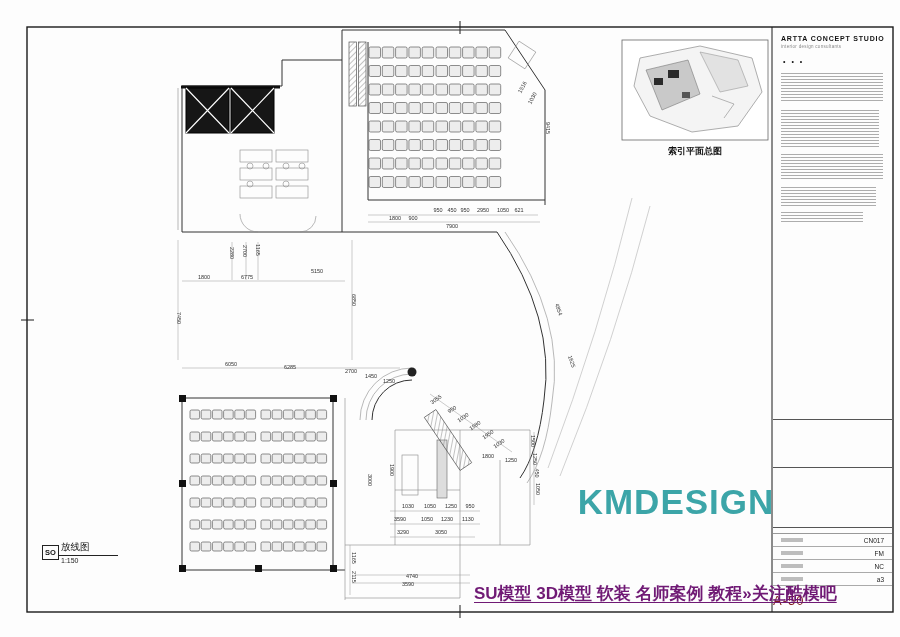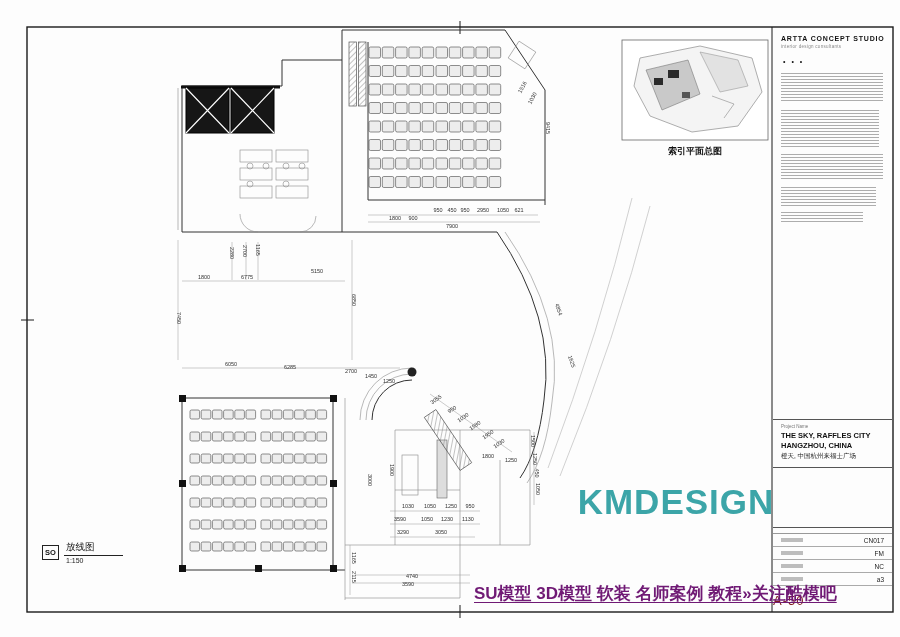--- a/index.html
+++ b/index.html
@@ -38,21 +38,21 @@
   .tb-cn{font-size:6.5px;color:#222;margin-top:2px;white-space:nowrap}
   .tb-fields{position:absolute;top:506px;left:0;width:100%;border-top:1px solid #999}
   .tb-frow{height:13px;border-bottom:1px solid #aaa;display:flex;align-items:center;justify-content:space-between;padding:0 8px}
   .fbar{width:22px;height:3.5px;background:#bdbdbd}
   .fval{font-size:6.5px;color:#222}
   .tb-no{position:absolute;top:566px;left:0;width:100%;text-align:left;font-size:13px;font-weight:normal;letter-spacing:1px;color:#7f1d1d}
 
   
   .legend{position:absolute;left:42px;top:541px;display:flex;align-items:center}
   .so-box{width:17px;height:15px;border:1.2px solid #222;font-size:7.5px;font-weight:bold;display:flex;align-items:center;justify-content:center;color:#111}
-  .legend-text{margin-left:5px}
+  .legend-text{}
   .legend-top{font-size:9.5px;color:#111;border-bottom:1px solid #222;padding:0 28px 1px 2px;white-space:nowrap}
   .legend-scale{font-size:7px;color:#222;padding:1px 0 0 2px}
 
   
   .watermark{position:absolute;left:566px;top:483px;width:220px;text-align:center;pointer-events:none}
   .wm-brand{font-size:35px;font-weight:bold;color:#2C9EA1;letter-spacing:1px;opacity:.92;line-height:38px}
   .wm-site{font-size:23px;color:#2C9EA1;opacity:.88;letter-spacing:.5px;line-height:24px}
   .banner{position:absolute;left:474px;top:582px;width:356px;text-align:right;font-size:17px;font-weight:bold;color:#701a75;text-decoration:underline;text-underline-offset:3px;white-space:nowrap}
 </style>
 </head>
@@ -392,26 +392,20 @@
       <div class="tb-logo-sub">interior design consultants</div>
     </div>
     <div class="tb-dots">• • •</div>
     <div class="bars b1"></div>
     <div class="bars b2"></div>
     <div class="bars b3"></div>
     <div class="bars b4"></div>
     <div class="bars c1"></div>
 
     <div class="tb-line l1"></div>
-    <div class="tb-sec sec-project">
-      <div class="tb-label">Project Name</div>
-      <div class="tb-en">THE SKY, RAFFLES CITY</div>
-      <div class="tb-en">HANGZHOU, CHINA</div>
-      <div class="tb-cn">橙天, 中国杭州来福士广场</div>
-    </div>
 
     <div class="tb-line l2"></div>
 
     <div class="tb-line l3"></div>
     <div class="tb-fields">
       <div class="tb-frow">
         <span class="fbar"></span>
         <span class="fval">CN017</span>
       </div>
       <div class="tb-frow">

